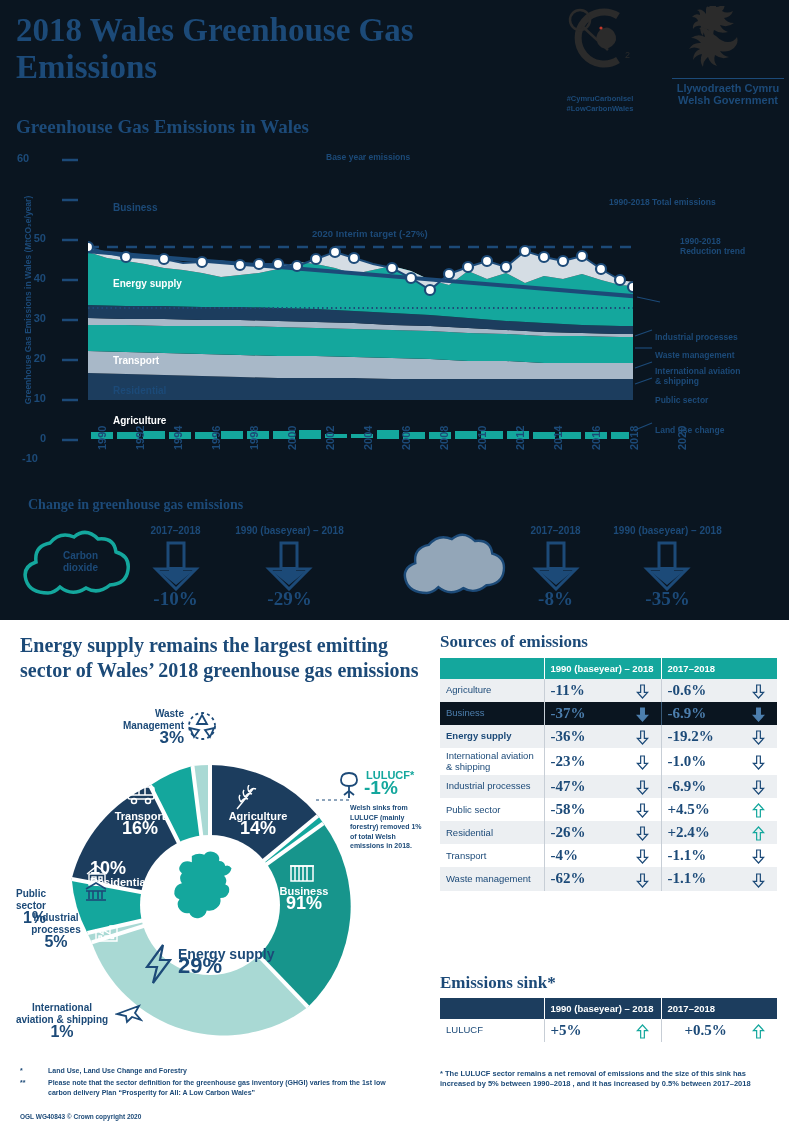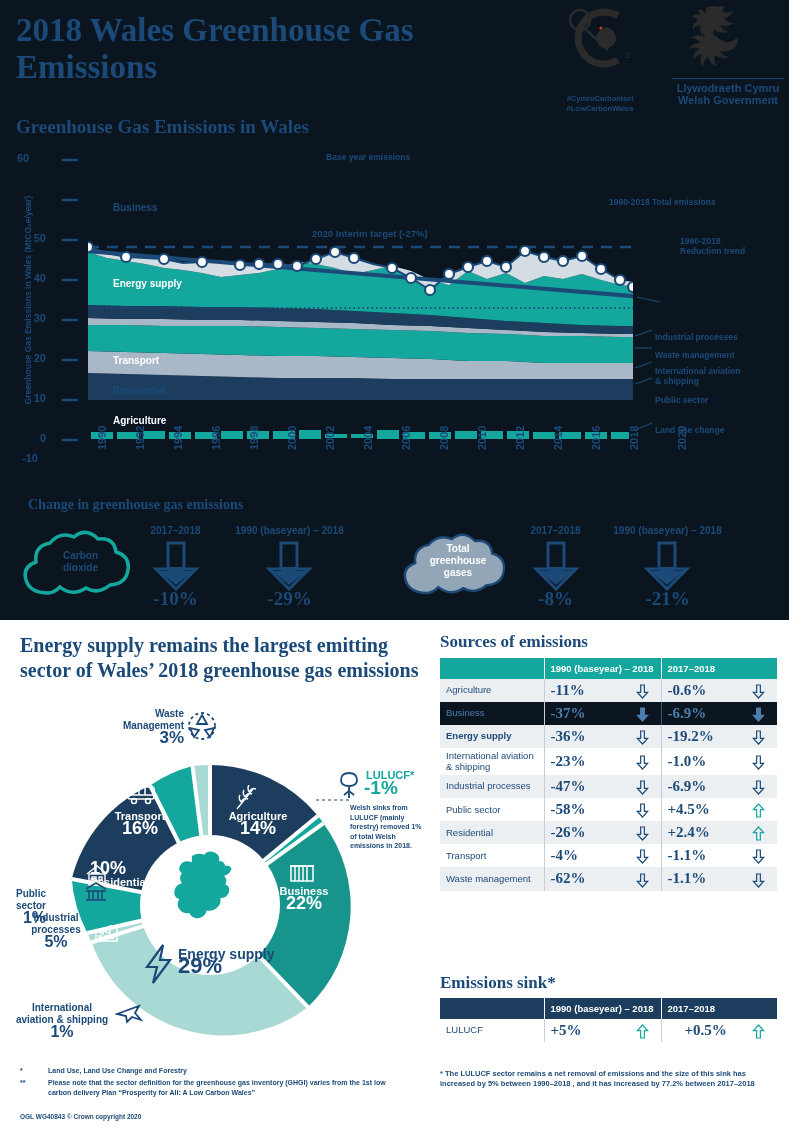--- a/index.html
+++ b/index.html
@@ -386,39 +386,34 @@
   <div class="period-label" style="left:222px; top:525px; width:135px;">1990 (baseyear) – 2018</div>
   <svg style="position:absolute; left:265px; top:541px;" width="48" height="50" viewBox="0 0 48 50">
     <path d="M16 2 L32 2 L32 28 L44 28 L24 48 L4 28 L16 28 Z" fill="none" stroke="#1c4a78" stroke-width="3"></path>
     <path d="M17 26 L31 26 L31 30 L41 30 L24 44 L7 30 L17 30 Z" fill="#1c4a78"></path>
   </svg>
   <div class="pct-big" style="left:222px; top:588px; width:135px;">-29%</div>
 
   <svg style="position:absolute; left:398px; top:527px;" width="125" height="78" viewBox="0 0 130 80">
     <path d="M30 68 q-18 0 -22 -13 q-4 -13 10 -18 q-2 -16 14 -19 q10 -12 24 -6 q12 -10 24 2 q16 -2 18 13 q14 4 12 18 q-2 14 -18 15 q-12 10 -24 3 q-14 9 -26 -1 q-6 6 -12 6 z" fill="#93a6b8" stroke="#1c4a78" stroke-width="2.5"></path>
   </svg>
-  <div class="cloud-label" style="left:408px; top:543px; width:100px; color:#ffffff;">
-    <span>Total</span><br>
-    <span>greenhouse</span><br>
-    <span>gases</span>
-  </div>
 
   <div class="period-label" style="left:508px; top:525px; width:95px;">2017–2018</div>
   <svg style="position:absolute; left:532px; top:541px;" width="48" height="50" viewBox="0 0 48 50">
     <path d="M16 2 L32 2 L32 28 L44 28 L24 48 L4 28 L16 28 Z" fill="none" stroke="#1c4a78" stroke-width="3"></path>
     <path d="M17 26 L31 26 L31 30 L41 30 L24 44 L7 30 L17 30 Z" fill="#1c4a78"></path>
   </svg>
   <div class="pct-big" style="left:508px; top:588px; width:95px;">-8%</div>
 
   <div class="period-label" style="left:600px; top:525px; width:135px;">1990 (baseyear) – 2018</div>
   <svg style="position:absolute; left:643px; top:541px;" width="48" height="50" viewBox="0 0 48 50">
     <path d="M16 2 L32 2 L32 28 L44 28 L24 48 L4 28 L16 28 Z" fill="none" stroke="#1c4a78" stroke-width="3"></path>
     <path d="M17 26 L31 26 L31 30 L41 30 L24 44 L7 30 L17 30 Z" fill="#1c4a78"></path>
   </svg>
-  <div class="pct-big" style="left:600px; top:588px; width:135px;">-21%</div>
+  <div class="pct-big" style="left:600px; top:588px; width:135px;">-35%</div>
 
   <div class="bottom-heading">Energy supply remains the largest emitting sector of Wales’ 2018 greenhouse gas emissions</div>
 
   <svg style="position:absolute; left:60px; top:755px;" width="300" height="300" viewBox="0 0 300 300">
 
     <path d="M150 150 L150 10 A140 140 0 0 1 257.9 60.8 Z" fill="#1c3d5e"></path>
 
     <path d="M150 150 L257.9 60.8 A140 140 0 0 1 263.3 68.3 Z" fill="#14a79d"></path>
 
     <path d="M150 150 L263.3 68.3 A140 140 0 0 1 248.0 252.1 Z" fill="#17958c"></path>
@@ -469,21 +464,21 @@
       <rect x="3" y="4" width="22" height="15"></rect>
       <line x1="7" y1="4" x2="7" y2="19"></line>
         <line x1="11" y1="4" x2="11" y2="19"></line>
       <line x1="15" y1="4" x2="15" y2="19"></line>
         <line x1="19" y1="4" x2="19" y2="19"></line>
       <line x1="2" y1="4" x2="26" y2="4"></line>
     </g>
   </svg>
   <div class="pielabel" style="left:272px; top:885px; color:#ffffff; text-align:center; width:64px; font-size:11px;">
     <span>Business</span><br>
-    <span style="font-size:18px;">22%</span>
+    <span style="font-size:18px;">91%</span>
   </div>
 
   <svg style="position:absolute; left:143px; top:943px;" width="32" height="42" viewBox="0 0 32 42">
     <path d="M20 2 L4 24 L14 24 L10 40 L27 17 L17 17 Z" fill="none" stroke="#1c4a78" stroke-width="2.2"></path>
   </svg>
   <div class="pielabel" style="left:178px; top:948px; color:#1c4a78; font-size:14px;">
     <span>Energy supply</span><br>
     <span style="font-size:22px;">29%</span>
   </div>
 
@@ -698,15 +693,15 @@
         <td class="name">LULUCF</td>
         <td class="val"><span>+5%</span><span class="arrow"><svg class="arrowup" viewBox="0 0 14 16">
                 <path d="M5 15 L9 15 L9 7 L12.5 7 L7 1 L1.5 7 L5 7 Z" fill="none" stroke="#14a79d" stroke-width="1.3"></path>
               </svg></span></td>
         <td class="val" style="border-right:none;padding-left:23px;"><span>+0.5%</span><span class="arrow"><svg class="arrowup" viewBox="0 0 14 16">
                 <path d="M5 15 L9 15 L9 7 L12.5 7 L7 1 L1.5 7 L5 7 Z" fill="none" stroke="#14a79d" stroke-width="1.3"></path>
               </svg></span></td>
       </tr>
     </tbody>
   </table>
-  <div class="tbl-footnote">* The LULUCF sector remains a net removal of emissions and the size of this sink has increased by 5% between 1990–2018 , and it has increased by 77.2% between 2017–2018</div>
+  <div class="tbl-footnote">* The LULUCF sector remains a net removal of emissions and the size of this sink has increased by 5% between 1990–2018 , and it has increased by 0.5% between 2017–2018</div>
 
 </div>
 
 </body></html>

